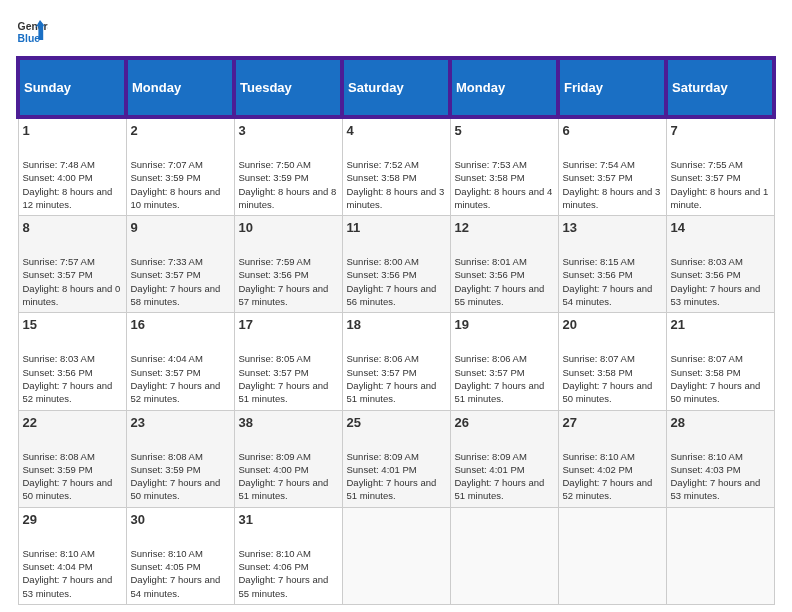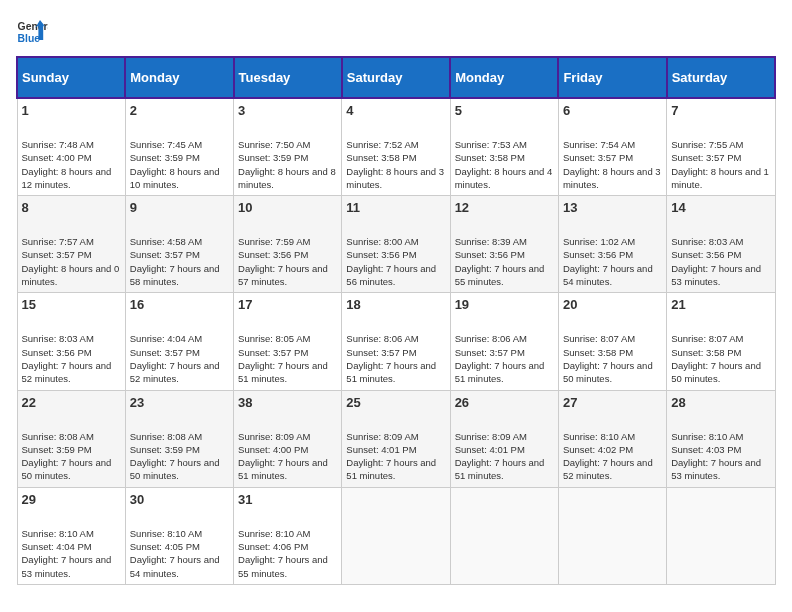--- a/index.html
+++ b/index.html
@@ -40,23 +40,23 @@
     .calendar {
       width: 100%;
       border-collapse: collapse;
       table-layout: fixed;
     }
     .calendar th {
       background: #1a6fc4;
       color: #fff;
       font-size: 13px;
       font-weight: bold;
-      padding: 12px 4px;
+      padding: 20px 4px;
       text-align: left;
-      border: 2px solid #4c1d95;
+      border: 4px solid #4c1d95;
     }
     .calendar td {
       border: 1px solid #ccc;
       vertical-align: top;
       padding: 4px 4px;
       font-size: 10px;
       color: #333;
       background: #fff;
       height: 90px;
     }
@@ -113,21 +113,21 @@
         <span class="day-number">1</span>
         <div class="day-info">
           <span>Sunrise: 7:48 AM</span><br>
           <span>Sunset: 4:00 PM</span><br>
           <span>Daylight: 8 hours and 12 minutes.</span>
         </div>
       </td>
         <td>
         <span class="day-number">2</span>
         <div class="day-info">
-          <span>Sunrise: 7:45 AM</span><br>
+          <span>Sunrise: 7:07 AM</span><br>
           <span>Sunset: 3:59 PM</span><br>
           <span>Daylight: 8 hours and 10 minutes.</span>
         </div>
       </td>
         <td>
         <span class="day-number">3</span>
         <div class="day-info">
           <span>Sunrise: 7:50 AM</span><br>
           <span>Sunset: 3:59 PM</span><br>
           <span>Daylight: 8 hours and 8 minutes.</span>
@@ -171,21 +171,21 @@
         <span class="day-number">8</span>
         <div class="day-info">
           <span>Sunrise: 7:57 AM</span><br>
           <span>Sunset: 3:57 PM</span><br>
           <span>Daylight: 8 hours and 0 minutes.</span>
         </div>
       </td>
         <td>
         <span class="day-number">9</span>
         <div class="day-info">
-          <span>Sunrise: 4:58 AM</span><br>
+          <span>Sunrise: 7:33 AM</span><br>
           <span>Sunset: 3:57 PM</span><br>
           <span>Daylight: 7 hours and 58 minutes.</span>
         </div>
       </td>
         <td>
         <span class="day-number">10</span>
         <div class="day-info">
           <span>Sunrise: 7:59 AM</span><br>
           <span>Sunset: 3:56 PM</span><br>
           <span>Daylight: 7 hours and 57 minutes.</span>
@@ -195,29 +195,29 @@
         <span class="day-number">11</span>
         <div class="day-info">
           <span>Sunrise: 8:00 AM</span><br>
           <span>Sunset: 3:56 PM</span><br>
           <span>Daylight: 7 hours and 56 minutes.</span>
         </div>
       </td>
         <td>
         <span class="day-number">12</span>
         <div class="day-info">
-          <span>Sunrise: 8:39 AM</span><br>
+          <span>Sunrise: 8:01 AM</span><br>
           <span>Sunset: 3:56 PM</span><br>
           <span>Daylight: 7 hours and 55 minutes.</span>
         </div>
       </td>
         <td>
         <span class="day-number">13</span>
         <div class="day-info">
-          <span>Sunrise: 1:02 AM</span><br>
+          <span>Sunrise: 8:15 AM</span><br>
           <span>Sunset: 3:56 PM</span><br>
           <span>Daylight: 7 hours and 54 minutes.</span>
         </div>
       </td>
         <td>
         <span class="day-number">14</span>
         <div class="day-info">
           <span>Sunrise: 8:03 AM</span><br>
           <span>Sunset: 3:56 PM</span><br>
           <span>Daylight: 7 hours and 53 minutes.</span>

